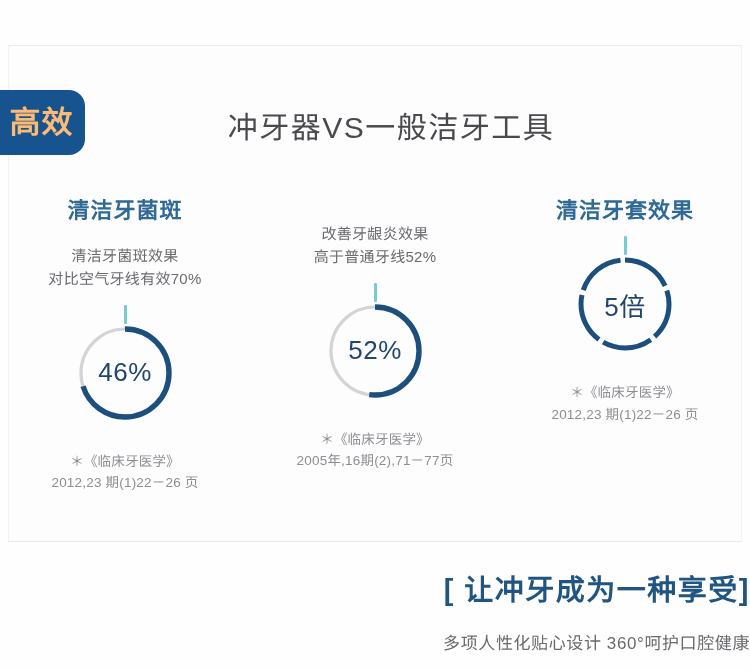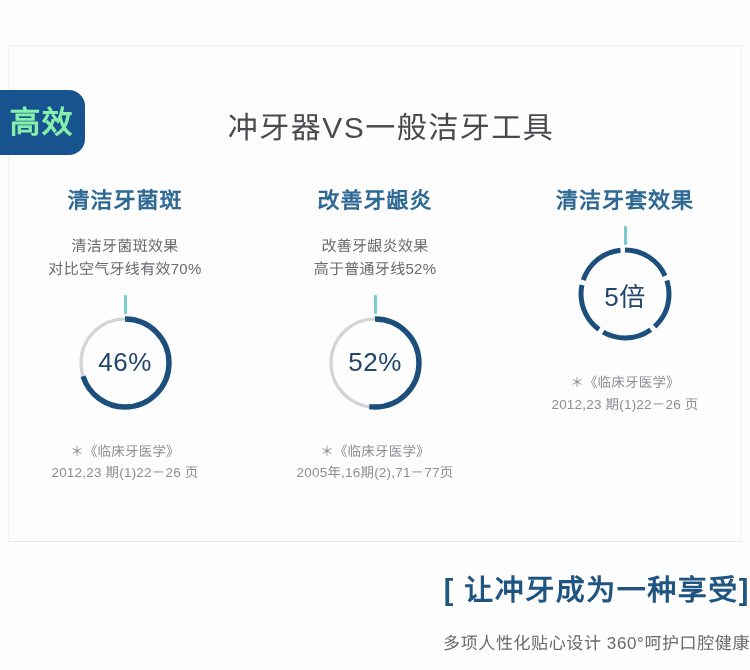--- a/index.html
+++ b/index.html
@@ -37,21 +37,21 @@
     position:absolute;
     left:-14px;top:90px;
     width:99px;height:65px;
     background:#17538e;
     border-radius:0 16px 16px 0;
     display:flex;align-items:center;justify-content:center;
     box-sizing:border-box;
     padding-left:12px;
   }
   .badge-text{
-    color:#86efac;
+    color:#fdba74;
     font-size:31px;
     font-weight:700;
     letter-spacing:1px;
     line-height:1;
     white-space:nowrap;
   }
 
   
   .main-title{
     position:absolute;
@@ -63,21 +63,21 @@
     letter-spacing:1.5px;
     padding-left:32px;
     box-sizing:border-box;
     white-space:nowrap;
   }
 
   
   .columns{
     position:absolute;
     left:14px;right:14px;
-    top:190px;
+    top:200px;
     display:flex;
     gap:28px;
   }
   .col{
     width:236px;
     display:flex;
     flex-direction:column;
     align-items:center;
   }
 
@@ -190,21 +190,20 @@
         </svg>
         <div class="donut-label">46%</div>
       </div>
       <div class="citation">
         <div>＊《临床牙医学》</div>
         <div>2012,23 期(1)22－26 页</div>
       </div>
     </div>
 
     <div class="col">
-      <div class="col-heading">改善牙龈炎</div>
       <div class="col-desc">
         <div>改善牙龈炎效果</div>
         <div>高于普通牙线52%</div>
       </div>
       <div class="tick"></div>
       <div class="donut-wrap">
         <svg width="104" height="104" viewBox="0 0 104 104" aria-hidden="true">
           <circle cx="52" cy="52" r="44" fill="none" stroke="#d3d3d8" stroke-width="3.2"></circle>
           <circle cx="52" cy="52" r="44" fill="none" stroke="#1d4f7c" stroke-width="5.4" stroke-linecap="butt" stroke-dasharray="143.8 132.6" transform="rotate(-90 52 52)"></circle>
         </svg>

